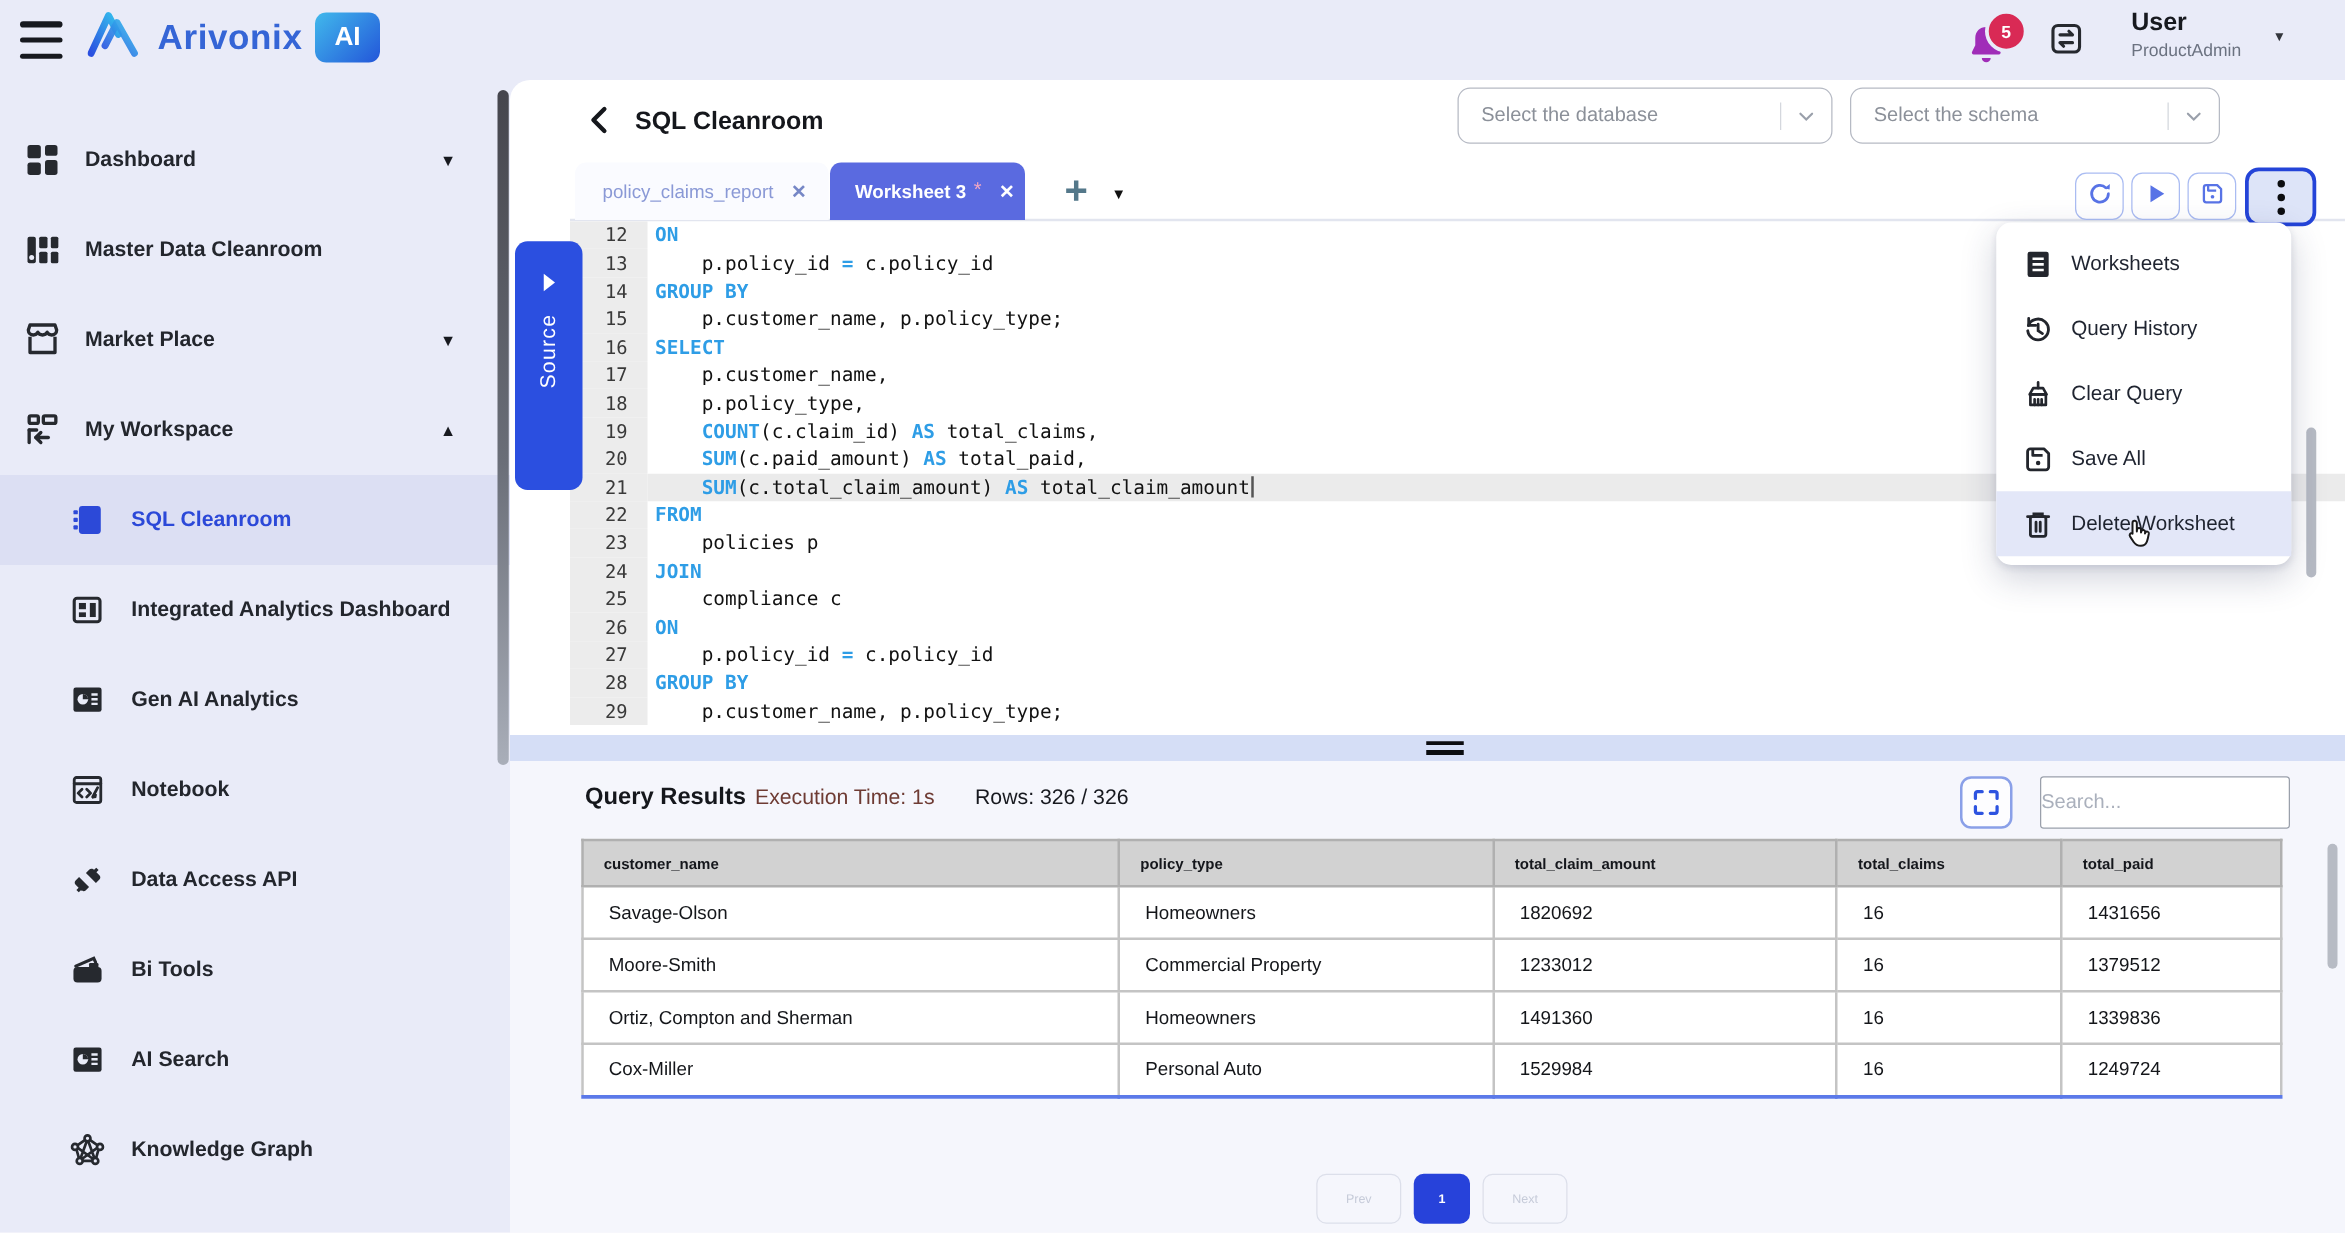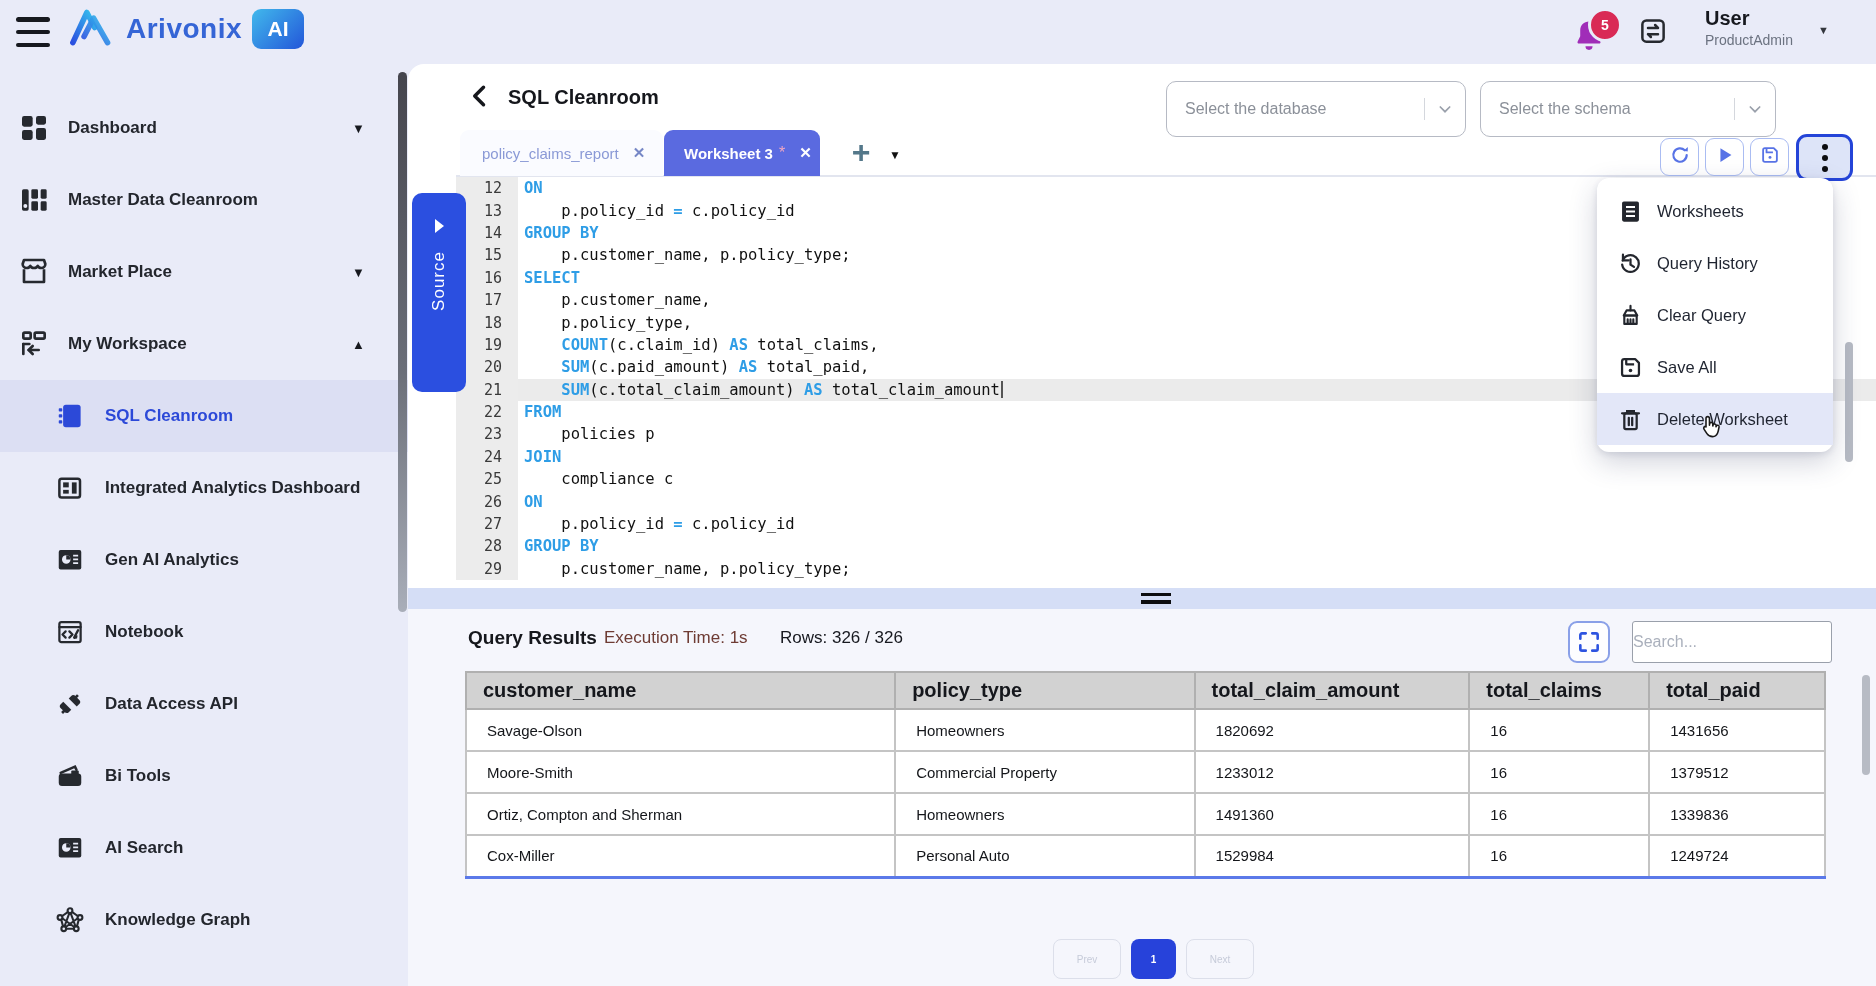--- a/index.html
+++ b/index.html
@@ -35,21 +35,21 @@
   .side-item.sub .lbl { left:105px; }
   .side-item.active { background:#dcdff3; }
   .side-item.active .ico, .side-item.active .lbl { color:#2c49d8; }
   .side-scroll { position:absolute; left:398px; top:8px; width:9px; height:540px; border-radius:5px; background:linear-gradient(#45454d 0%, #6a6e78 55%, #a9aeb9 100%); }
 
   
   .main { position:absolute; left:408px; top:64px; width:1468px; height:922px; background:#fff; border-radius:16px 0 0 0; z-index:6; }
   .back-btn { position:absolute; left:58px; top:18px; width:30px; height:30px; cursor:pointer; color:#15171c; }
   .back-btn svg { width:28px; height:28px; }
   .page-title { position:absolute; left:100px; top:22px; font-size:20px; font-weight:bold; color:#15171c; }
-  .select-box { position:absolute; top:17px; height:56px; border:1.6px solid #b6bac4; border-radius:10px; background:#fff; display:flex; align-items:center; cursor:pointer; }
+  .select-box { position:absolute; top:6px; height:45px; border:1.6px solid #b6bac4; border-radius:10px; background:#fff; display:flex; align-items:center; cursor:pointer; }
   .select-box .ph { font-size:16px; color:#8b9099; padding-left:18px; flex:1; }
   .select-box .sep { width:1px; height:22px; background:#d4d7dd; }
   .select-box .chev { width:40px; display:flex; align-items:center; justify-content:center; color:#9aa0ab; }
   .select-box .chev svg { width:16px; height:16px; }
   #db-select { left:758px; width:300px; }
   #schema-select { left:1072px; width:296px; }
 
   
   .tabbar-border { position:absolute; left:48px; top:111px; width:1420px; height:2px; background:#e2e5ef; }
   .tab { position:absolute; top:66px; height:46px; border-radius:9px 9px 0 0; display:flex; align-items:center; cursor:pointer; }
@@ -98,21 +98,21 @@
   .results { position:absolute; left:0; top:545px; width:1468px; height:377px; background:#f5f6fc; }
   .qr-title { position:absolute; left:60px; top:18px; font-size:19px; font-weight:bold; color:#15171c; }
   .qr-exec { position:absolute; left:196px; top:19px; font-size:17px; color:#6e3b33; }
   .qr-rows { position:absolute; left:372px; top:19px; font-size:17px; color:#17191f; }
   .expand-btn { position:absolute; left:1160px; top:12px; width:42px; height:42px; border:2px solid #8aa0e8; border-radius:9px; background:#fdfdff; color:#2d53e0; display:flex; align-items:center; justify-content:center; cursor:pointer; }
   .expand-btn svg { width:26px; height:26px; }
   .search-input { position:absolute; left:1224px; top:12px; width:200px; height:42px; border:1.6px solid #9aa0ab; border-radius:3px; background:#fff; font-size:16px; color:#333; padding:0 0; font-family:"Liberation Sans", sans-serif; }
   .search-input::placeholder { color:#aab0bc; }
 
   .rtable { position:absolute; left:57px; top:62px; width:1361px; border-collapse:collapse; background:#fff; border-bottom:3px solid #5b79e9; }
-  .rtable th { background:#d2d2d2; border:2px solid #b0b0b0; font-size:20px; font-weight:bold; color:#15171c; text-align:left; height:37px; padding-left:16px; }
+  .rtable th { background:#d2d2d2; border:2px solid #b0b0b0; font-size:12px; font-weight:bold; color:#15171c; text-align:left; height:37px; padding-left:16px; }
   .rtable td { background:#fff; border:2.6px solid #c4c4c4; font-size:15px; color:#14161a; height:42px; padding-left:20px; }
   .res-scroll { position:absolute; left:1454px; top:66px; width:8px; height:100px; border-radius:4px; background:#b7bbc4; }
 
   .pg-btn { position:absolute; top:330px; height:40px; border-radius:8px; font-size:10px; display:flex; align-items:center; justify-content:center; cursor:pointer; }
   .pg-btn.ghost { border:1.6px solid #dcdfea; color:#c6cbd9; background:transparent; }
   #pg-prev { left:645px; width:68px; }
   #pg-page { left:723px; width:45px; background:#2742da; color:#fff; font-weight:600; }
   #pg-next { left:778px; width:68px; }
 
   

